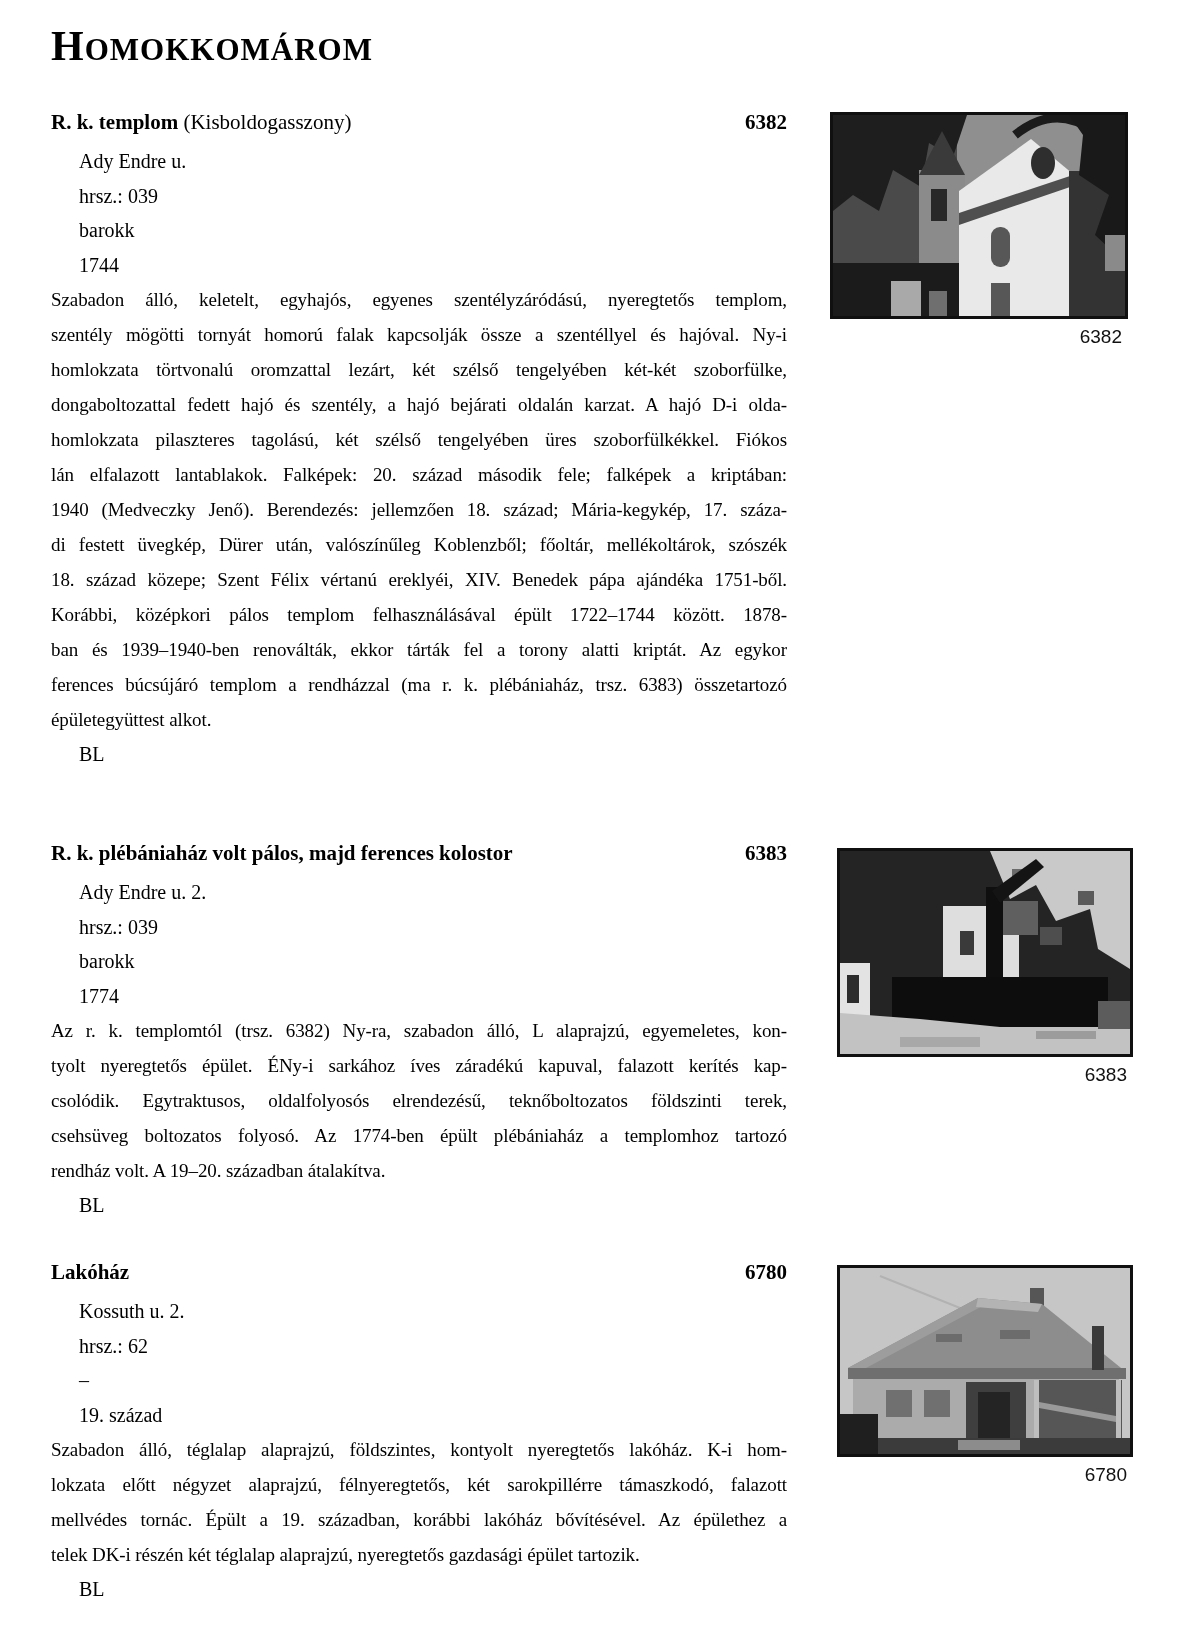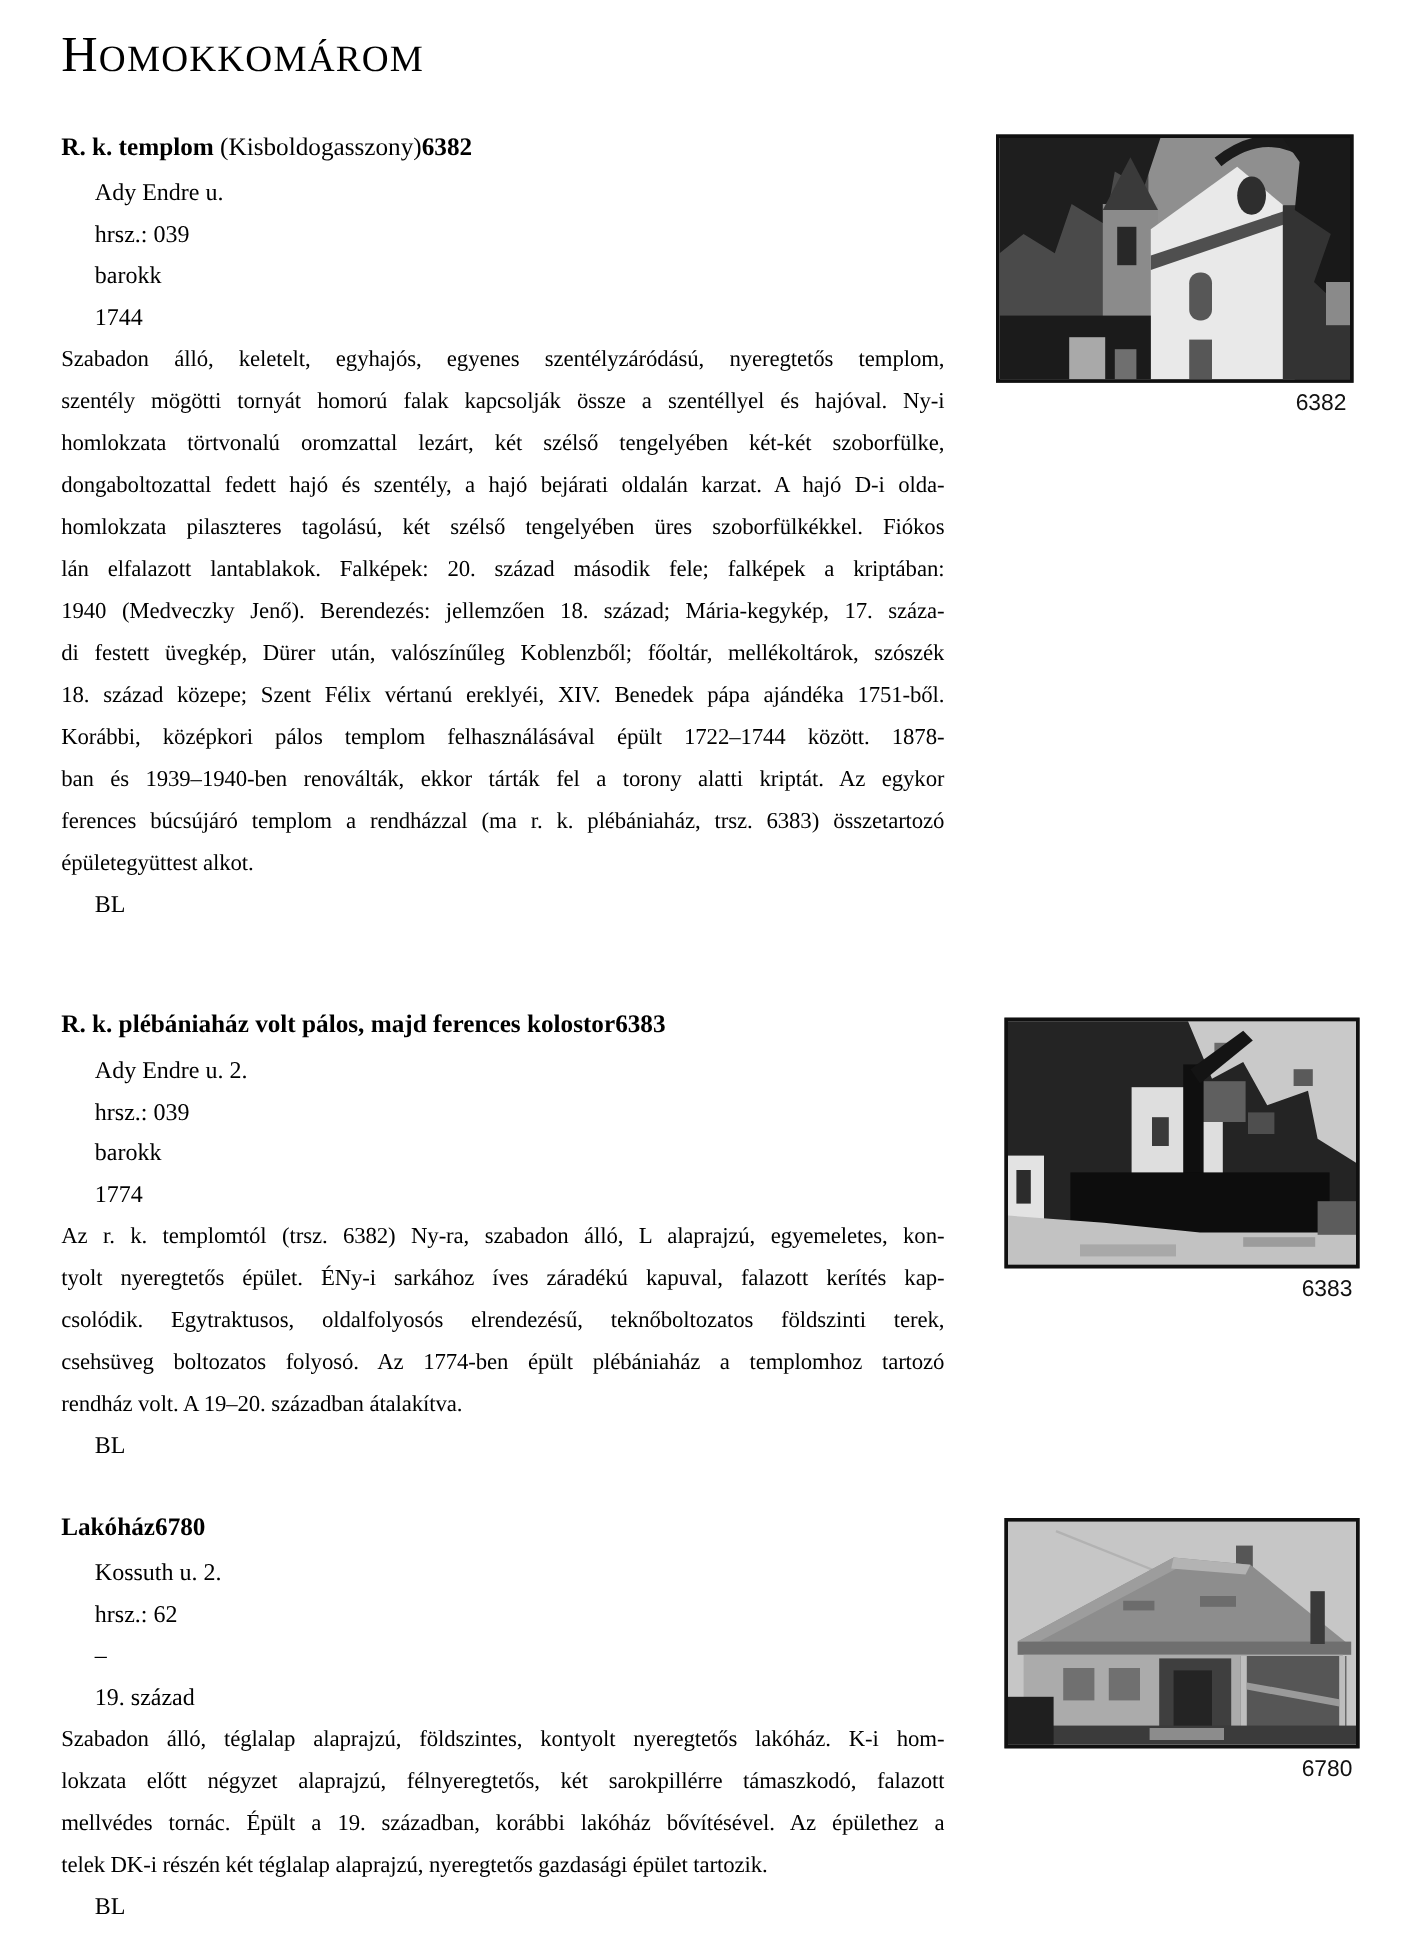--- a/index.html
+++ b/index.html
@@ -1,26 +1,26 @@
 <!DOCTYPE html>
 <html lang="hu"><head>
 <meta charset="utf-8">
 <style>
   html,body{margin:0;padding:0;}
   body{
     width:1180px;height:1628px;position:relative;background:#ffffff;color:#000;
     font-family:"Liberation Serif",serif;overflow:hidden;
   }
   .page-heading{
-    position:absolute;left:51px;top:24px;font-weight:normal;letter-spacing:1px;white-space:nowrap;
+    position:absolute;left:51px;top:24px;font-weight:bold;letter-spacing:1px;white-space:nowrap;
   }
   .page-heading .cap{font-size:42px;line-height:44px;}
   .page-heading .rest{font-size:31px;line-height:44px;}
   .entry{position:absolute;left:51px;width:736px;}
-  .title-row{display:flex;align-items:flex-start;height:35px;line-height:27px;}
+  .title-row{display:flex;justify-content:space-between;align-items:flex-start;height:35px;line-height:27px;}
   .title .tb{font-weight:bold;font-size:21px;}
   .title .tr{font-weight:normal;font-size:21px;}
   .num{font-weight:bold;font-size:21px;}
   .info .tline{
     font-size:20px;line-height:34.5px;padding-left:28px;text-align:left;white-space:nowrap;
   }
   .body-text{width:736px;}
   .body-text .tline{
     font-size:19px;line-height:35px;letter-spacing:-0.1px;white-space:nowrap;overflow:hidden;
     text-align:justify;text-align-last:justify;width:736px;

